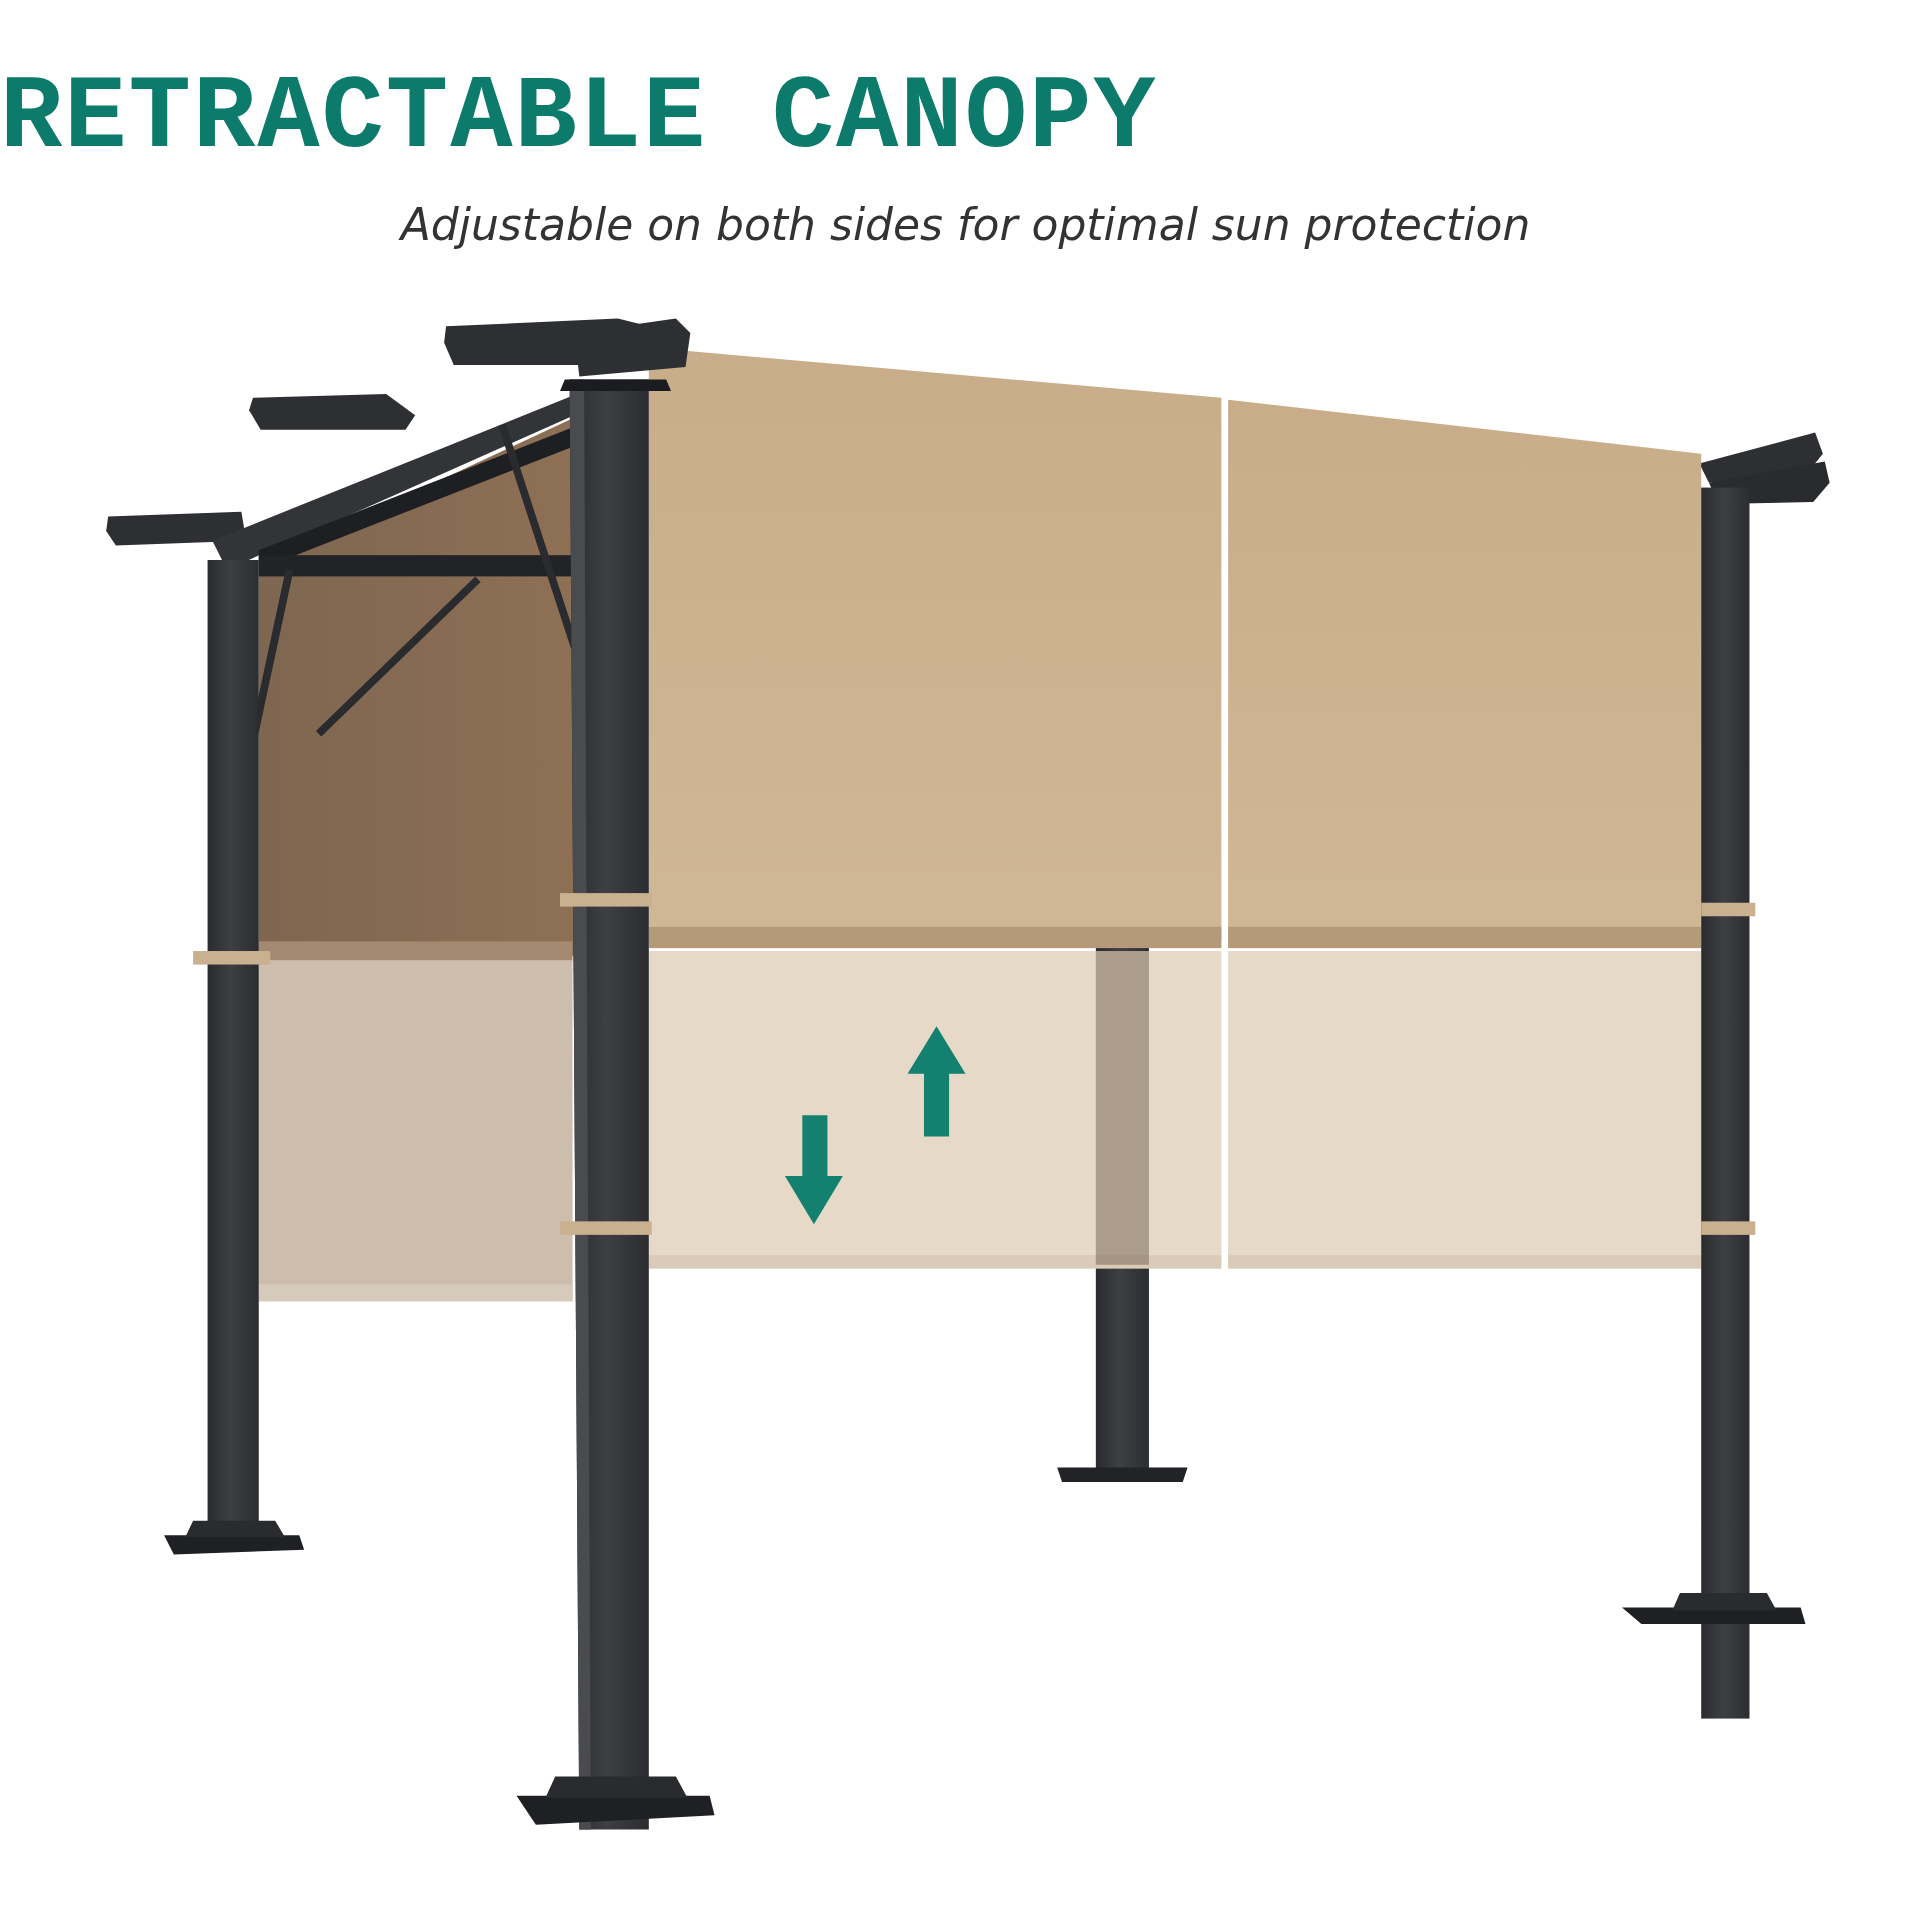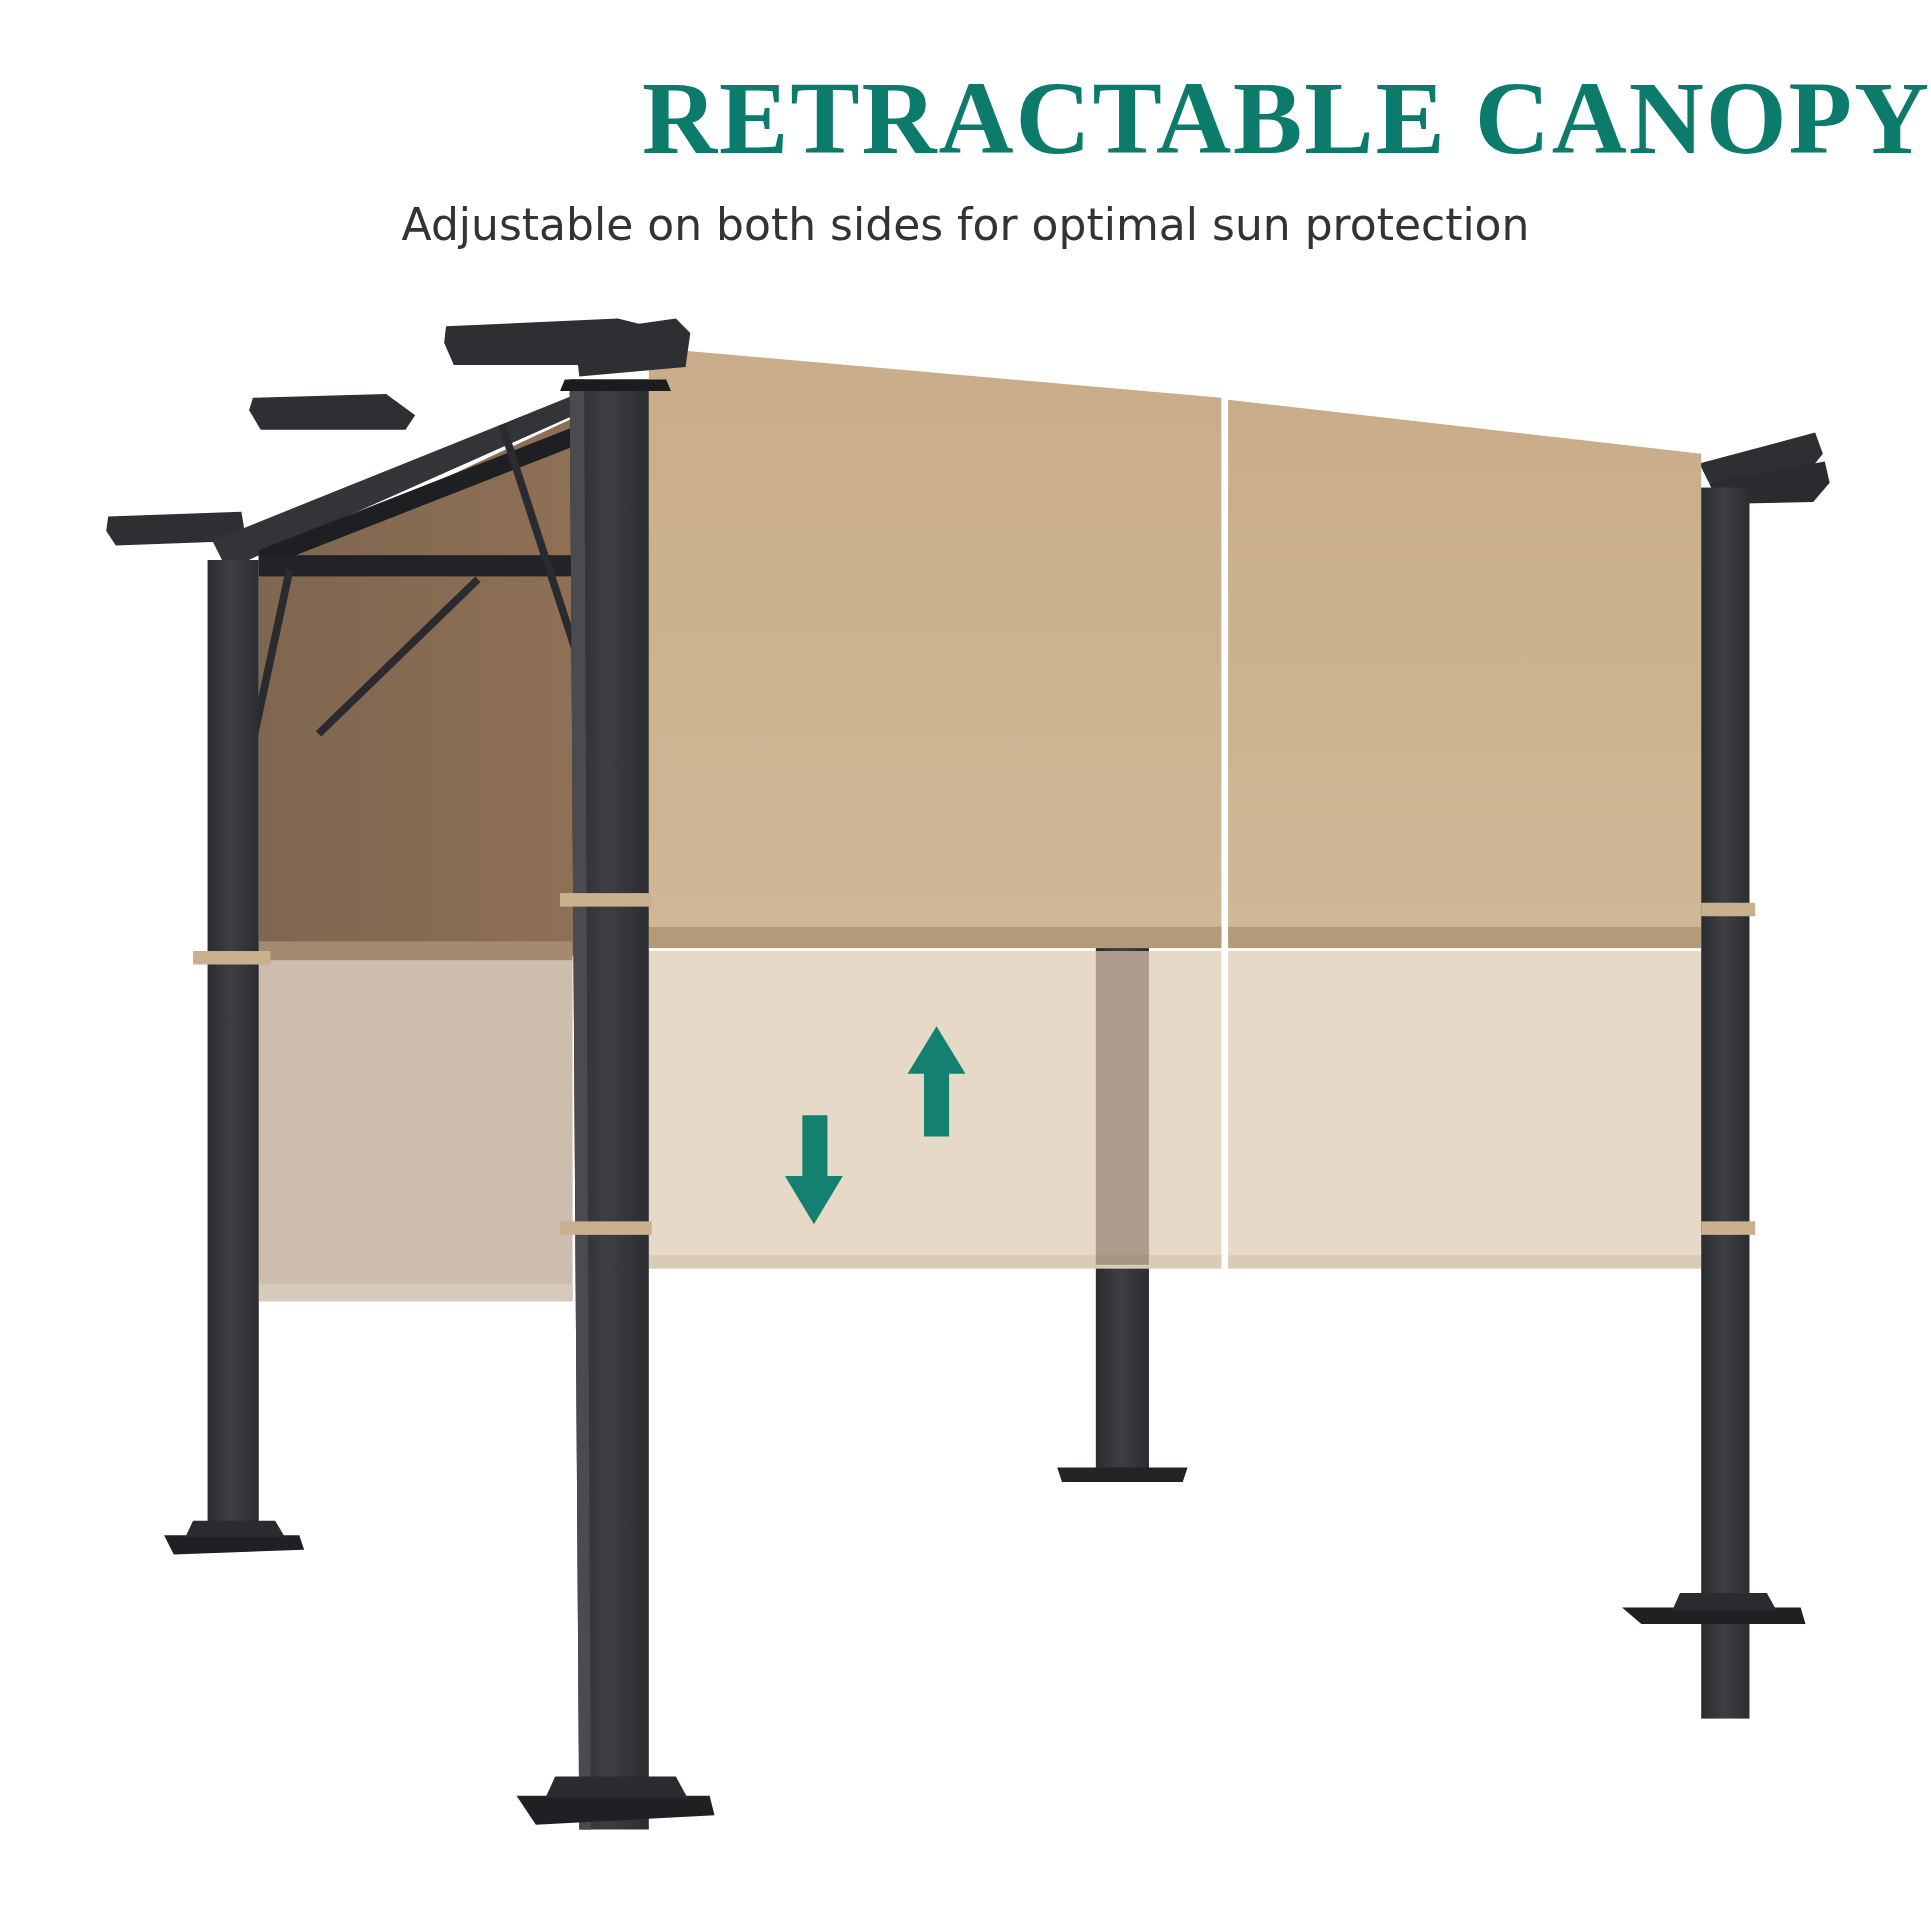--- a/index.html
+++ b/index.html
@@ -1,24 +1,24 @@
 <!DOCTYPE html>
 <html><head>
 <meta charset="utf-8">
 <style>
   html, body { margin:0; padding:0; background:#ffffff; }
   body { width:1931px; height:1931px; position:relative; overflow:hidden; font-family:"Liberation Sans", sans-serif; }
   .title {
-    position:absolute; left:0; right:0; top:66px; text-align:right;
-    font-family:Liberation Serif, serif; font-weight:bold;
+    position:absolute; left:0; right:0; top:66px; text-align:left;
+    font-family:Liberation Mono, monospace; font-weight:bold;
     font-size:104px; letter-spacing:1.9px; color:#0d7b6b; line-height:1;
   }
   .subtitle {
     position:absolute; left:0; right:0; top:203px; text-align:center;
-    font-family:"DejaVu Sans", sans-serif; font-size:44px; color:#333333; line-height:1;
+    font-family:"DejaVu Sans", sans-serif; font-size:44px; color:#333333; line-height:1;font-style:italic;
   }
   .scene { position:absolute; left:0; top:0; width:1931px; height:1931px; }
 </style>
 </head>
 <body>
 
 <div class="title">RETRACTABLE CANOPY</div>
 <div class="subtitle">Adjustable on both sides for optimal sun protection</div>
 
 <svg class="scene" viewBox="0 0 2000 2000" xmlns="http://www.w3.org/2000/svg">

